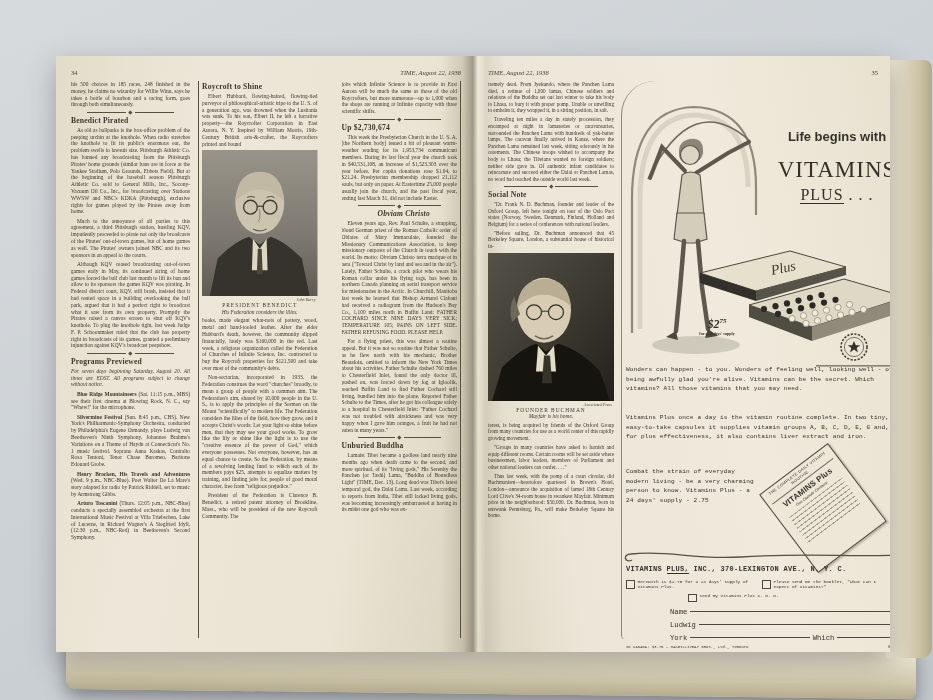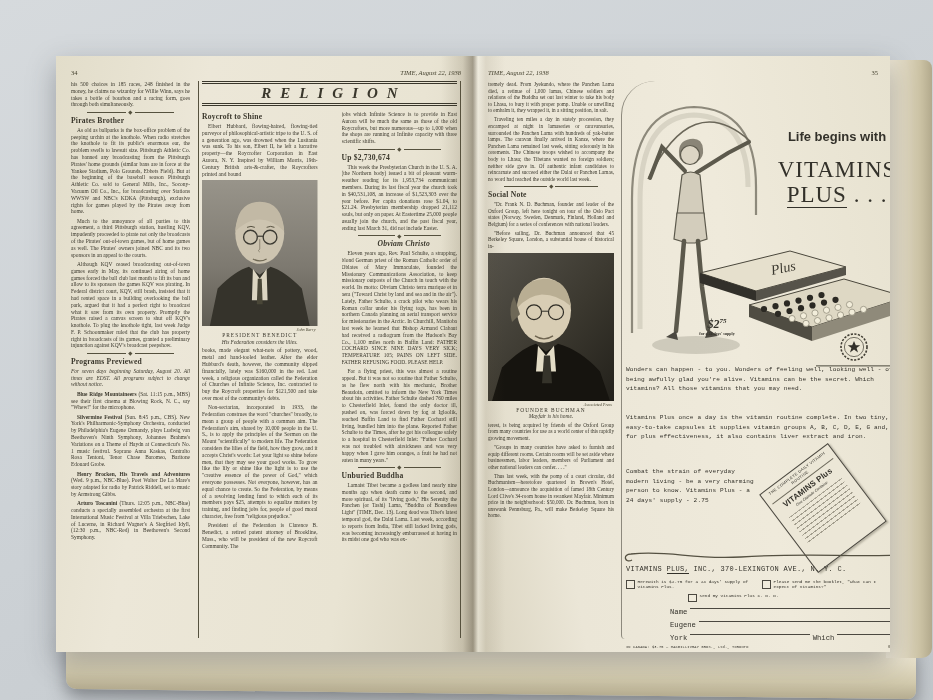--- a/index.html
+++ b/index.html
@@ -54,42 +54,42 @@
   .cap-s{text-align:center;font-style:italic;font-size:5.4px;line-height:6.5px;margin-bottom:2px;}
   
   .rp-body{display:flex;gap:0;height:calc(100% - 16px);}
   .c4{flex:0 0 126px;font-size:5.2px;line-height:6.6px;margin-right:7px;}
   .ad{flex:1;position:relative;font-family:"Liberation Mono",monospace;color:#33312a;
     border-left:1px solid #8d897d;border-radius:34px 0 0 4px;}
   .ad-abs{position:absolute;}
   .ah{text-align:center;font-family:"Liberation Serif",serif;}
   .ah1{font-family:"Liberation Sans",sans-serif;font-weight:700;font-size:13px;margin-bottom:14px;}
   .ah2{font-size:23px;line-height:24px;letter-spacing:1px;}
-  .ah3{font-size:23px;line-height:26px;letter-spacing:1px;}
+  .ah3{font-size:16px;line-height:26px;letter-spacing:1px;}
   .ah3 .u{border-bottom:1.6px solid #33312a;}
   .price{text-align:center;font-family:"Liberation Serif",serif;}
   .price-big{font-size:12px;font-weight:700;font-style:italic;}
   .price-big sup{font-size:7px;}
   .price-note{font-size:4px;line-height:4.8px;font-weight:700;}
   .ad-body{font-size:6.1px;line-height:9.6px;letter-spacing:.1px;}
   .fcard{width:86px;height:98px;border:1.6px solid #4b4840;background:#ece7d7;
     transform:rotate(-37deg);padding:3px 4px;box-sizing:border-box;
     font-family:"Liberation Sans",sans-serif;box-shadow:1px 2px 2px rgba(60,55,40,.3);}
   .fcard-edge{font-size:3.9px;letter-spacing:.4px;text-align:center;
     border-bottom:.6px solid #6b6759;padding-bottom:1.5px;line-height:4.6px;}
   .fcard-brand{font-size:8px;font-weight:700;text-align:center;margin-top:3px;letter-spacing:.2px;}
   .fcard-note{font-size:3.8px;font-style:italic;text-align:center;margin-top:1px;}
   .fcard-lines{height:34px;margin:3px 5px 0;
     background:repeating-linear-gradient(#a39e8e 0,#a39e8e 1px,transparent 1px,transparent 4.4px);}
-  .company{font-size:7px;font-weight:400;letter-spacing:.3px;white-space:nowrap;}
+  .company{font-size:7px;font-weight:700;letter-spacing:.3px;white-space:nowrap;}
   .company .u{border-bottom:1px solid #33312a;}
   .cb-row{display:flex;gap:8px;}
   .cb{display:flex;gap:3px;font-size:4.4px;line-height:5.4px;}
   .cb-box{width:6.5px;height:6.5px;border:1px solid #4b4840;flex:0 0 auto;margin-top:1px;background:#f0ebdc;}
-  .field{display:flex;align-items:flex-start;font-size:7.2px;padding-left:44px;}
+  .field{display:flex;align-items:center;font-size:7.2px;padding-left:44px;}
   .fline{flex:1;border-bottom:1px solid #4b4840;margin:0 3px 1px;}
   .canada{font-size:3.6px;letter-spacing:.2px;display:flex;justify-content:space-between;}
   .smudge{width:12px;height:3px;background:#6b6759;opacity:.55;border-radius:1px;}
 </style>
 </head>
 <body>
 
 <div class="scene">
   <div class="mag">
     <div class="edge-b"></div>
@@ -101,37 +101,36 @@
           <span class="pg-num">34</span>
           <span>TIME, August 22, 1938</span>
         </div>
         <div class="lp-cols">
 
           <div class="col c1">
             <p class="noind">his 500 choices in 185 races, 248 finished in the money, he claims no wizardry for Willie Winn, says he takes a bottle of bourbon and a racing form, goes through both simultaneously.</p>
             <div class="orn">
                 <span class="dia"></span>
               </div>
-            <h3>Pirates Brother</h3>
+            <h3>Benedict Pirated</h3>
             <p>As old as ballparks is the box-office problem of the peeping urchin at the knothole. When radio stretches the knothole to fit its public's enormous ear, the problem swells to lawsuit size. Pittsburgh Athletic Co. has banned any broadcasting from the Pittsburgh Pirates' home grounds (similar bans are in force at the Yankee Stadium, Polo Grounds, Ebbets Field). But at the beginning of the baseball season Pittsburgh Athletic Co. sold to General Mills, Inc., Socony-Vacuum Oil Co., Inc., for broadcasting over Stations WWSW and NBC's KDKA (Pittsburgh), exclusive rights for games played by the Pirates away from home.</p>
             <p>Much to the annoyance of all parties to this agreement, a third Pittsburgh station, hustling KQV, impudently proceeded to pirate not only the broadcasts of the Pirates' out-of-town games, but of home games as well. The Pirates' owners joined NBC and its two sponsors in an appeal to the courts.</p>
             <p>Although KQV ceased broadcasting out-of-town games early in May, its continued airing of home games forced the ball club last month to lift its ban and allow to its sponsors the games KQV was pirating. In Federal district court, KQV, still brash, insisted that it had rented space in a building overlooking the ball park, argued that it had a perfect right to broadcast what it saw from its own property. Promptly the Pirates raised a canvas screen to shut off KQV's knothole. To plug the knothole tight, last week Judge F. P. Schoonmaker ruled that the club has property right in broadcasts of its games, granted a preliminary injunction against KQV's broadcast peepshow.</p>
             <div class="orn">
                 <span class="dia"></span>
               </div>
             <h3>Programs Previewed</h3>
             <p class="ital noind">For seven days beginning Saturday, August 20. All times are EDST. All programs subject to change without notice.</p>
             <p class="listing"><b>Blue Ridge Mountaineers</b><span> (Sat. 11:15 p.m., MBS) see their first cinema at Blowing Rock, N. C., say "Whew!" for the microphone.</span></p>
             <p class="listing"><b>Silvermine Festival</b><span> (Sun. 8:45 p.m., CBS). New York's Philharmonic-Symphony Orchestra, conducted by Philadelphia's Eugene Ormandy, plays Ludwig van Beethoven's Ninth Symphony, Johannes Brahms's Variations on a Theme of Haydn at Connecticut's No. 1 music festival. Soprano Anna Kaskas, Contralto Rosa Tentoni, Tenor Chase Baromeo, Baritone Edouard Grobe.</span></p>
             <p class="listing"><b>Henry Brocken, His Travels and Adventures</b><span> (Wed. 9 p.m., NBC-Blue). Poet Walter De La Mare's story adapted for radio by Patrick Riddell, set to music by Armstrong Gibbs.</span></p>
             <p class="listing"><b>Arturo Toscanini</b><span> (Thurs. 12:05 p.m., NBC-Blue) conducts a specially assembled orchestra at the first International Music Festival at Villa Triebschen, Lake of Lucerne, in Richard Wagner's A Siegfried Idyll, (12:30 p.m., NBC-Red) in Beethoven's Second Symphony.</span></p>
           </div>
 
           <div class="religion-wrap">
-            <div class="banner">RELIGION</div>
             <div class="rel-cols">
 
               <div class="col">
                 <h3>Roycroft to Shine</h3>
                 <p>Elbert Hubbard, flowing-haired, flowing-tied purveyor of philosophical-artistic tripe to the U. S. of a generation ago, was drowned when the Lusitania was sunk. To his son, Elbert II, he left a lucrative property—the Roycrofter Corporation in East Aurora, N. Y. Inspired by William Morris, 19th-Century British arts-&amp;-crafter, the Roycrofters printed and bound</p>
                 <figure>
                   <svg viewBox="0 0 118 148" height="146" preserveAspectRatio="none">
                     <defs>
                       <linearGradient id="bg1" x1="0" y1="0" x2="0" y2="1">
                         <stop offset="0" stop-color="#98948a"></stop>
@@ -337,21 +336,21 @@
               </div>
               <div class="cb" style="margin:3px 0 0 62px;">
                 <span class="cb-box"></span>
                 <span>Send my Vitamins Plus C. O. D.</span>
               </div>
               <div class="field" style="margin-top:6px;">
                 <span>Name</span>
                   <span class="fline"></span>
               </div>
               <div class="field" style="margin-top:5px;">
-                <span>Eugene</span>
+                <span>Ludwig</span>
                   <span class="fline"></span>
               </div>
               <div class="field" style="margin-top:5px;">
                 <span>York</span>
                   <span class="fline" style="flex:2;"></span>
                 <span>Which</span>
                   <span class="fline"></span>
               </div>
               <div class="canada" style="margin-top:3px;">
                 <span>IN CANADA: $3.75 — MACGILLIVRAY BROS., Ltd., TORONTO</span>

